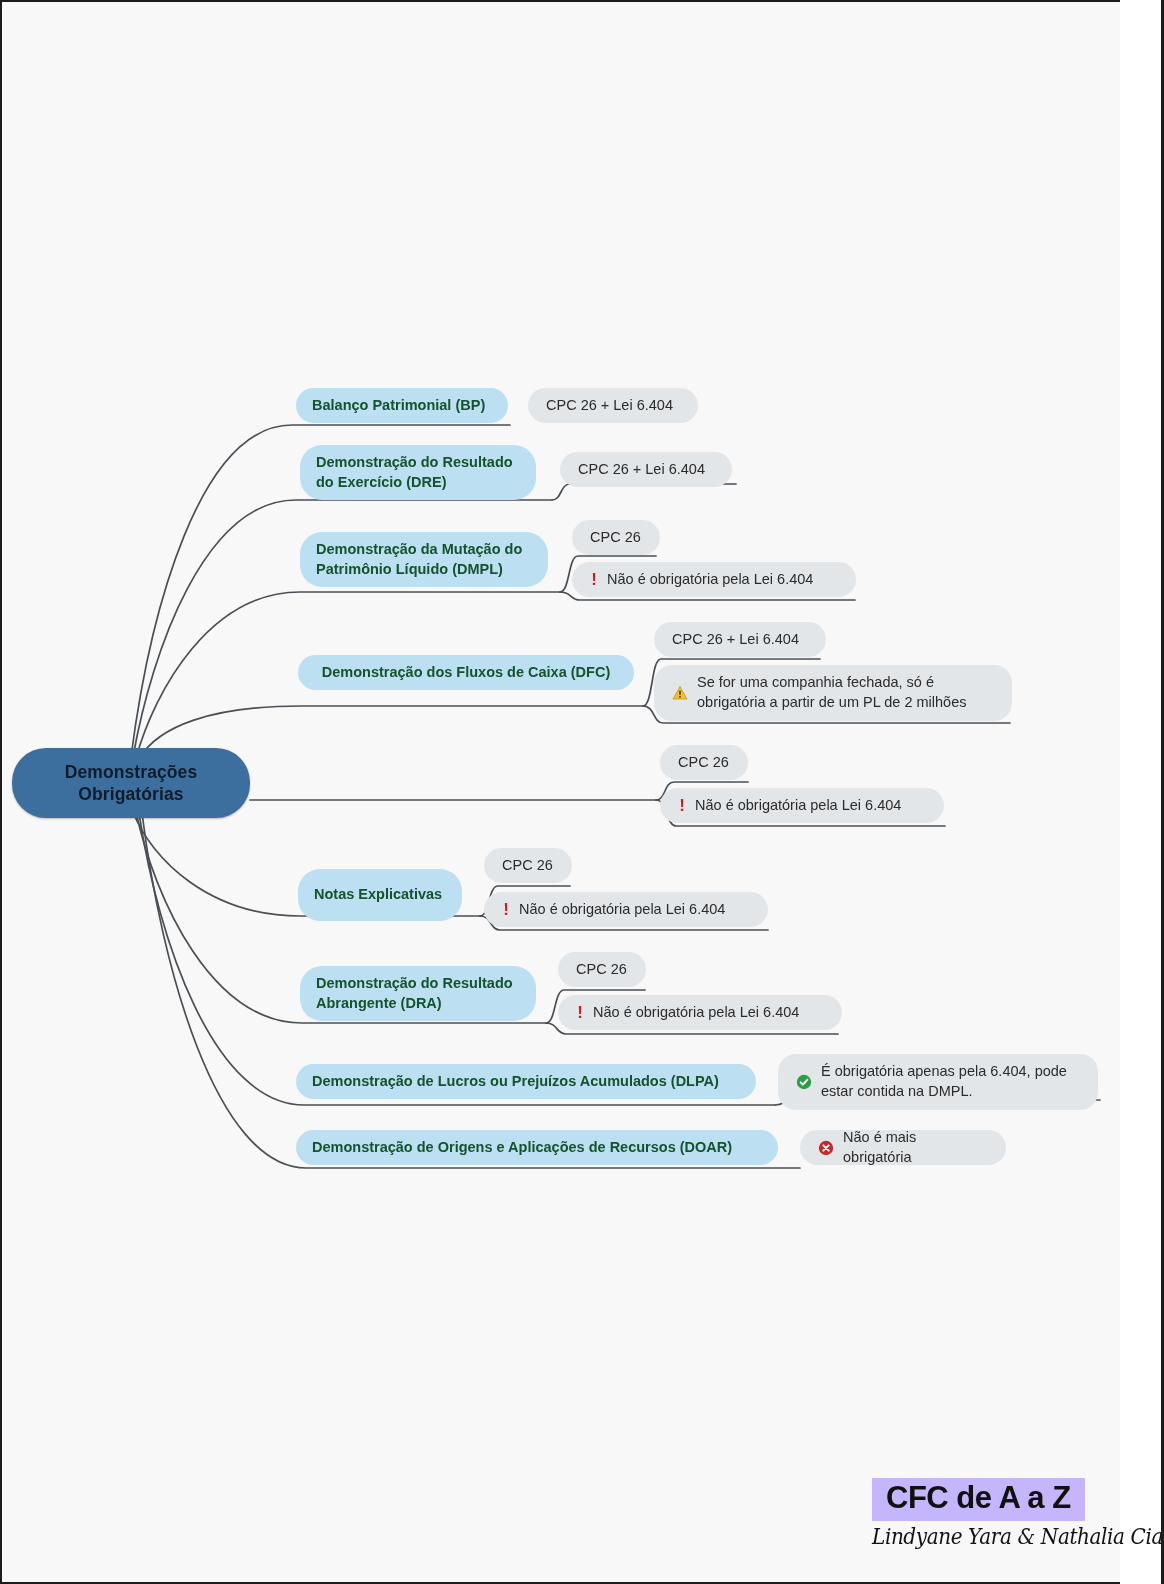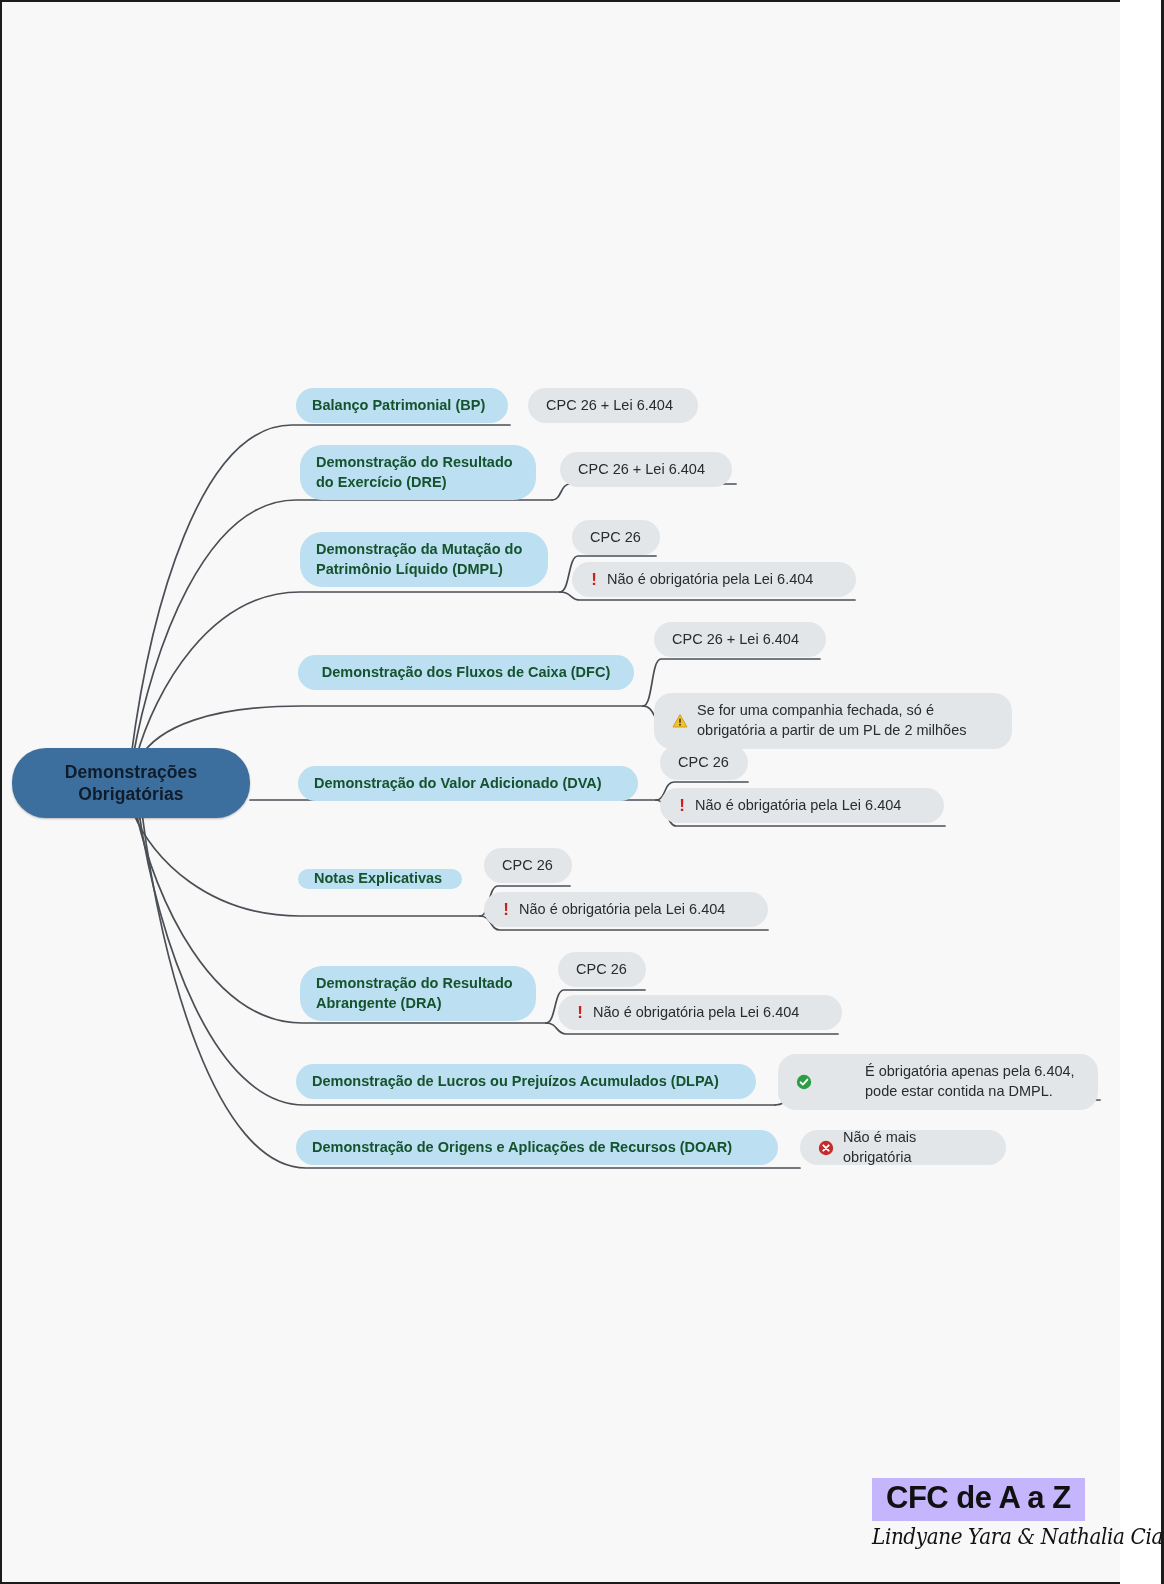--- a/index.html
+++ b/index.html
@@ -220,43 +220,40 @@
     <span class="note-icon icon-exclaim">!</span>
     <span class="note-text">Não é obrigatória pela Lei 6.404</span>
   </div>
 
   <div class="branch" style="left:298px; top:655px; width:336px; height:35px;justify-content:center;">
     <span>Demonstração dos Fluxos de Caixa (DFC)</span>
   </div>
   <div class="note" style="left:654px; top:622px; width:172px; height:35px;">
     <span class="note-text">CPC 26 + Lei 6.404</span>
   </div>
-  <div class="note" style="left:654px; top:665px; width:358px; height:56px;margin-top:28px;">
+  <div class="note" style="left:654px; top:665px; width:358px; height:56px;">
     <span class="note-icon">
       <svg class="icon-warning" viewBox="0 0 16 16" xmlns="http://www.w3.org/2000/svg">
         <path d="M8 1.6 L15 14 L1 14 Z" fill="#f2c12e" stroke="#c99c12" stroke-width="0.9" stroke-linejoin="round"></path>
         <rect x="7.2" y="5.4" width="1.6" height="4.6" rx="0.7" fill="#4a3a05"></rect>
         <circle cx="8" cy="11.7" r="0.95" fill="#4a3a05"></circle>
       </svg>
     </span>
     <span class="note-text">Se for uma companhia fechada, só é obrigatória a partir de um PL de 2 milhões</span>
   </div>
 
-  <div class="branch" style="left:298px; top:766px; width:340px; height:35px;">
-    <span>Demonstração do Valor Adicionado (DVA)</span>
-  </div>
   <div class="note" style="left:660px; top:745px; width:88px; height:35px;">
     <span class="note-text">CPC 26</span>
   </div>
   <div class="note" style="left:660px; top:788px; width:284px; height:35px;">
     <span class="note-icon icon-exclaim">!</span>
     <span class="note-text">Não é obrigatória pela Lei 6.404</span>
   </div>
 
-  <div class="branch" style="left:298px; top:869px; width:164px; height:20px;">
+  <div class="branch" style="left:298px; top:869px; width:164px; height:52px;">
     <span>Notas Explicativas</span>
   </div>
   <div class="note" style="left:484px; top:848px; width:88px; height:35px;">
     <span class="note-text">CPC 26</span>
   </div>
   <div class="note" style="left:484px; top:892px; width:284px; height:35px;">
     <span class="note-icon icon-exclaim">!</span>
     <span class="note-text">Não é obrigatória pela Lei 6.404</span>
   </div>
 
@@ -267,21 +264,21 @@
     <span class="note-text">CPC 26</span>
   </div>
   <div class="note" style="left:558px; top:995px; width:284px; height:35px;">
     <span class="note-icon icon-exclaim">!</span>
     <span class="note-text">Não é obrigatória pela Lei 6.404</span>
   </div>
 
   <div class="branch" style="left:296px; top:1064px; width:460px; height:35px;">
     <span>Demonstração de Lucros ou Prejuízos Acumulados (DLPA)</span>
   </div>
-  <div class="note" style="left:778px; top:1054px; width:320px; height:56px;gap:44px;">
+  <div class="note" style="left:778px; top:1054px; width:320px; height:56px;">
     <span class="note-icon">
       <svg class="icon-success" viewBox="0 0 16 16" xmlns="http://www.w3.org/2000/svg">
         <circle cx="8" cy="8" r="7.2" fill="#2e9e46"></circle>
         <path d="M4.6 8.3 L6.9 10.6 L11.4 5.6" fill="none" stroke="#ffffff" stroke-width="1.9" stroke-linecap="round" stroke-linejoin="round"></path>
       </svg>
     </span>
     <span class="note-text">É obrigatória apenas pela 6.404, pode estar contida na DMPL.</span>
   </div>
 
   <div class="branch" style="left:296px; top:1130px; width:482px; height:35px;">

